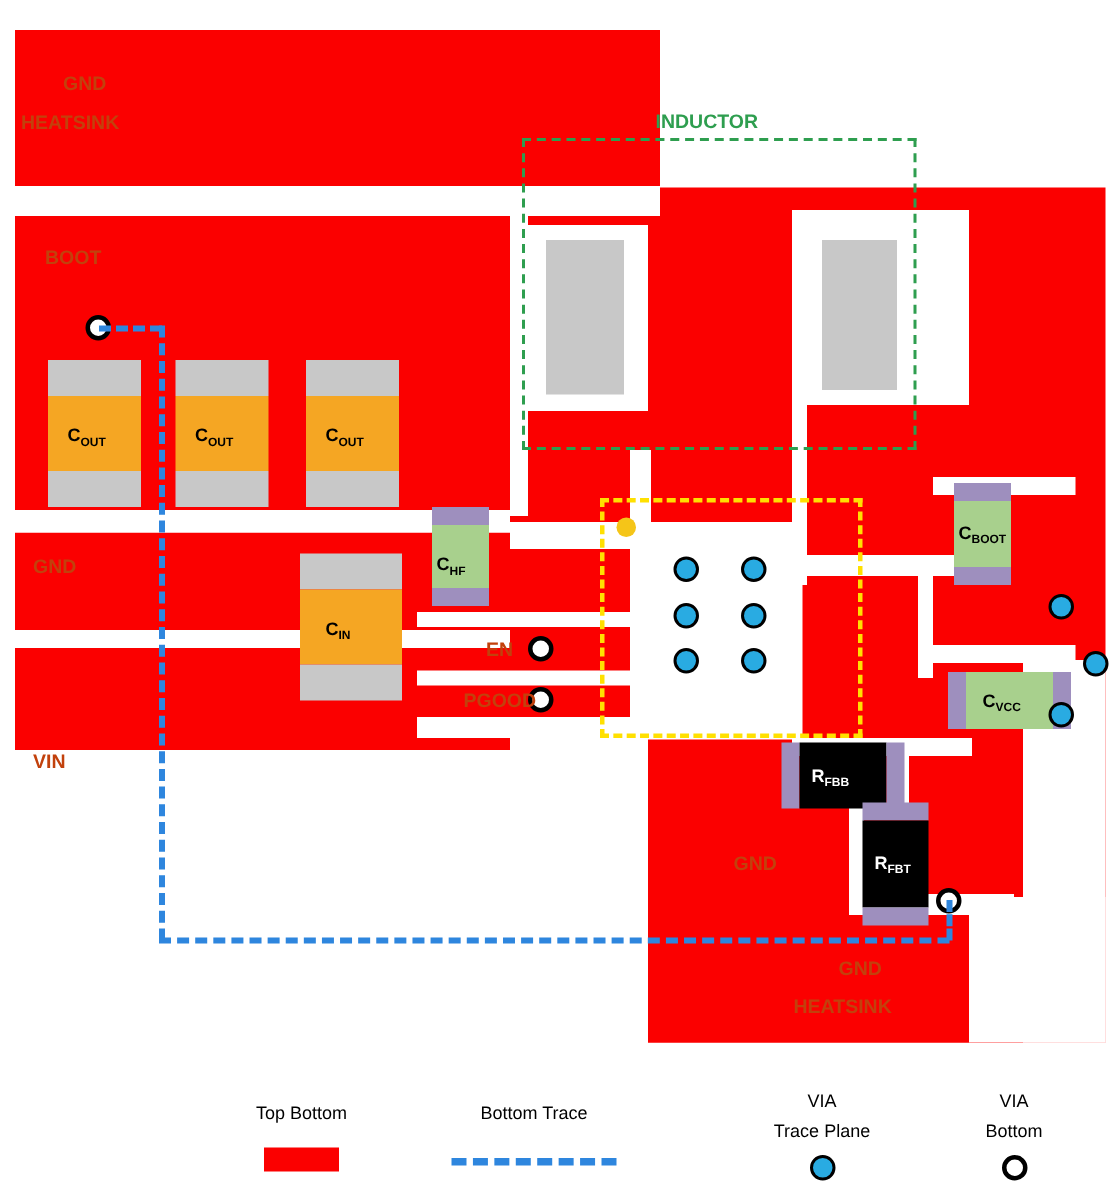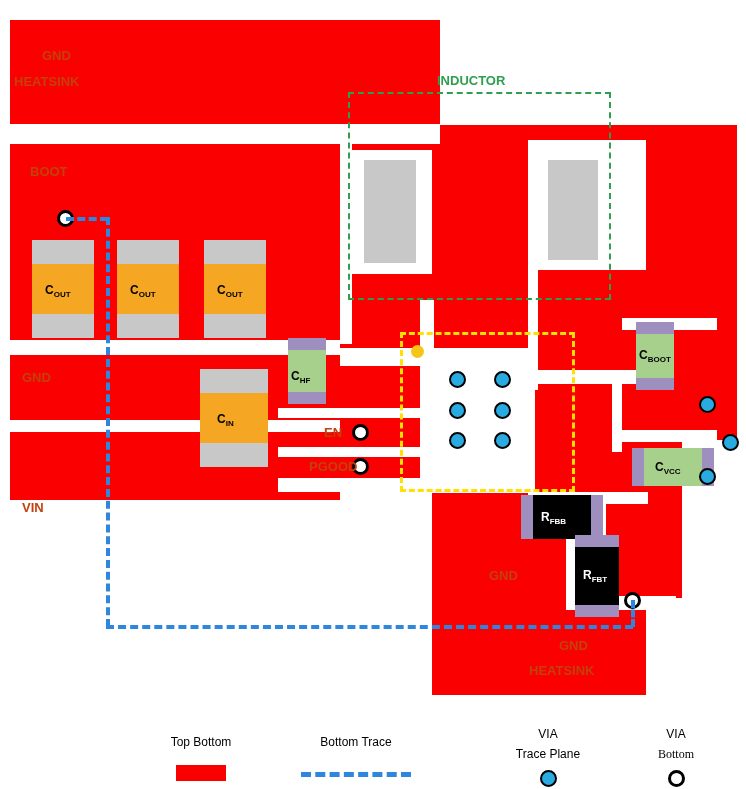--- a/index.html
+++ b/index.html
@@ -166,16 +166,16 @@
   <div class="legend-red" style="left:176px;top:765px;width:50px;height:16px;"></div>
 
   <div class="legend-txt" style="left:306px;top:735px;width:100px;">Bottom Trace</div>
   <div class="legend-dash" style="left:301px;top:772px;width:110px;height:0;"></div>
 
   <div class="legend-txt" style="left:498px;top:727px;width:100px;">VIA</div>
   <div class="legend-txt" style="left:498px;top:747px;width:100px;">Trace Plane</div>
   <div class="via-gnd" style="left:540px;top:770px;"></div>
 
   <div class="legend-txt" style="left:636px;top:727px;width:80px;">VIA</div>
-  <div class="legend-txt" style="left:636px;top:747px;width:80px;font-family:Liberation Serif, serif;">Bottom</div>
+  <div class="legend-txt" style="left:636px;top:747px;width:80px;">Bottom</div>
   <div class="via-bot" style="left:668px;top:770px;"></div>
 
 </div>
 
 </body></html>

